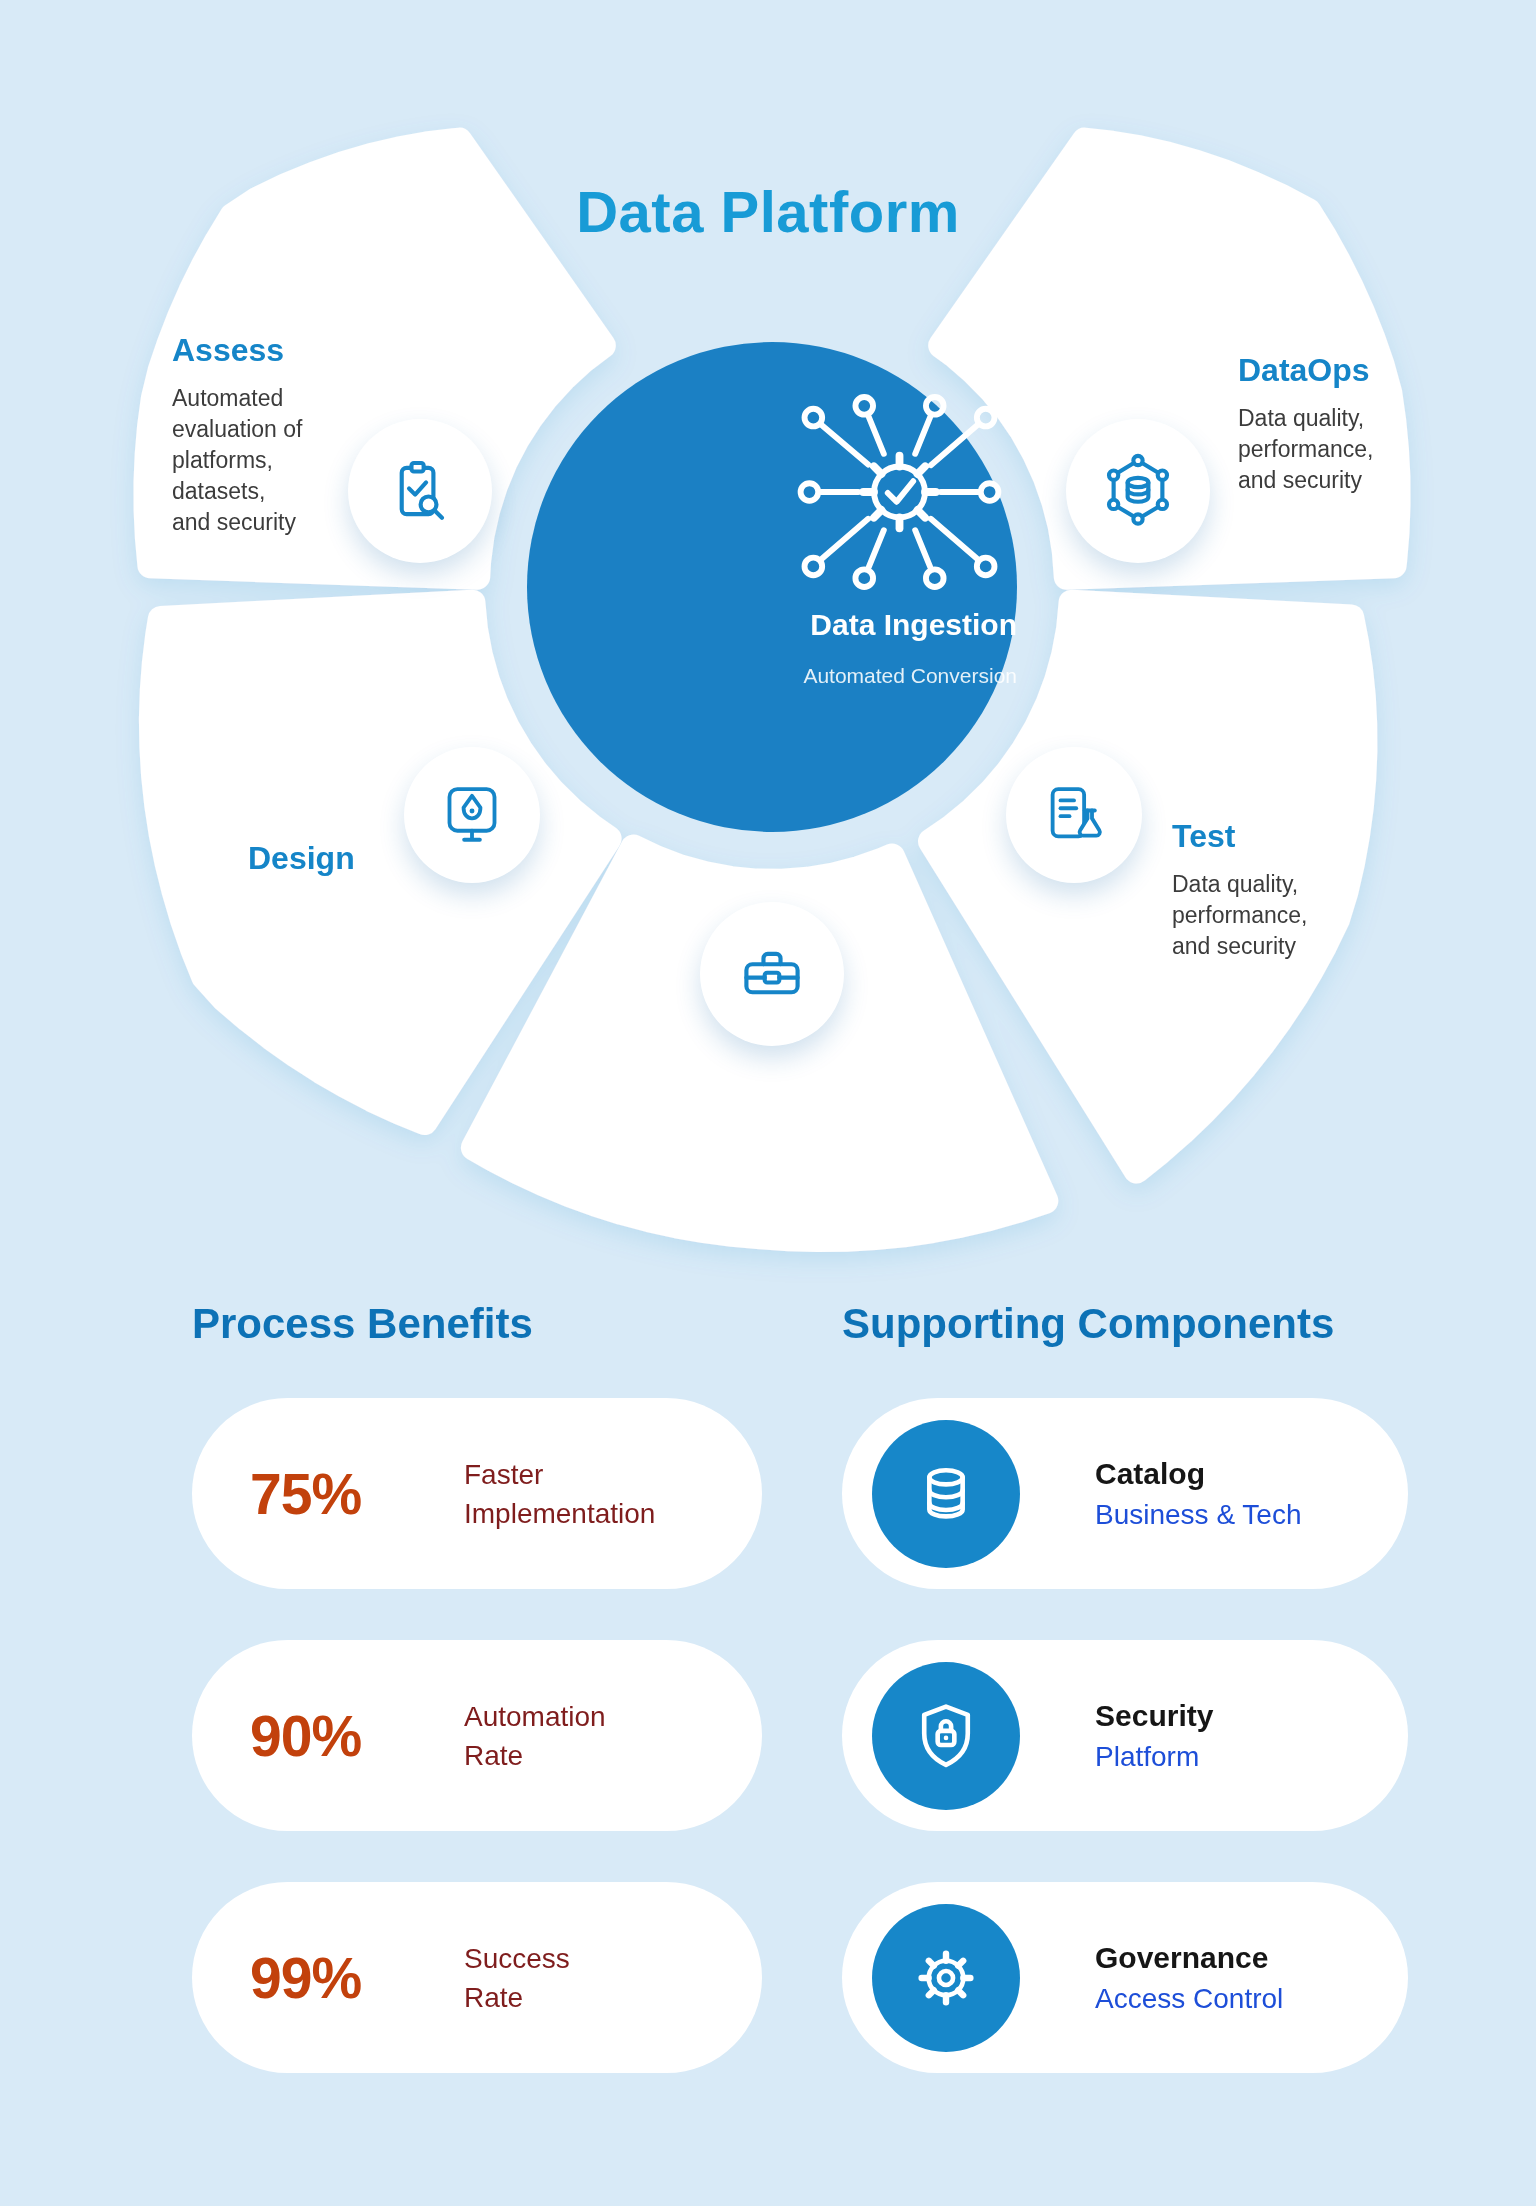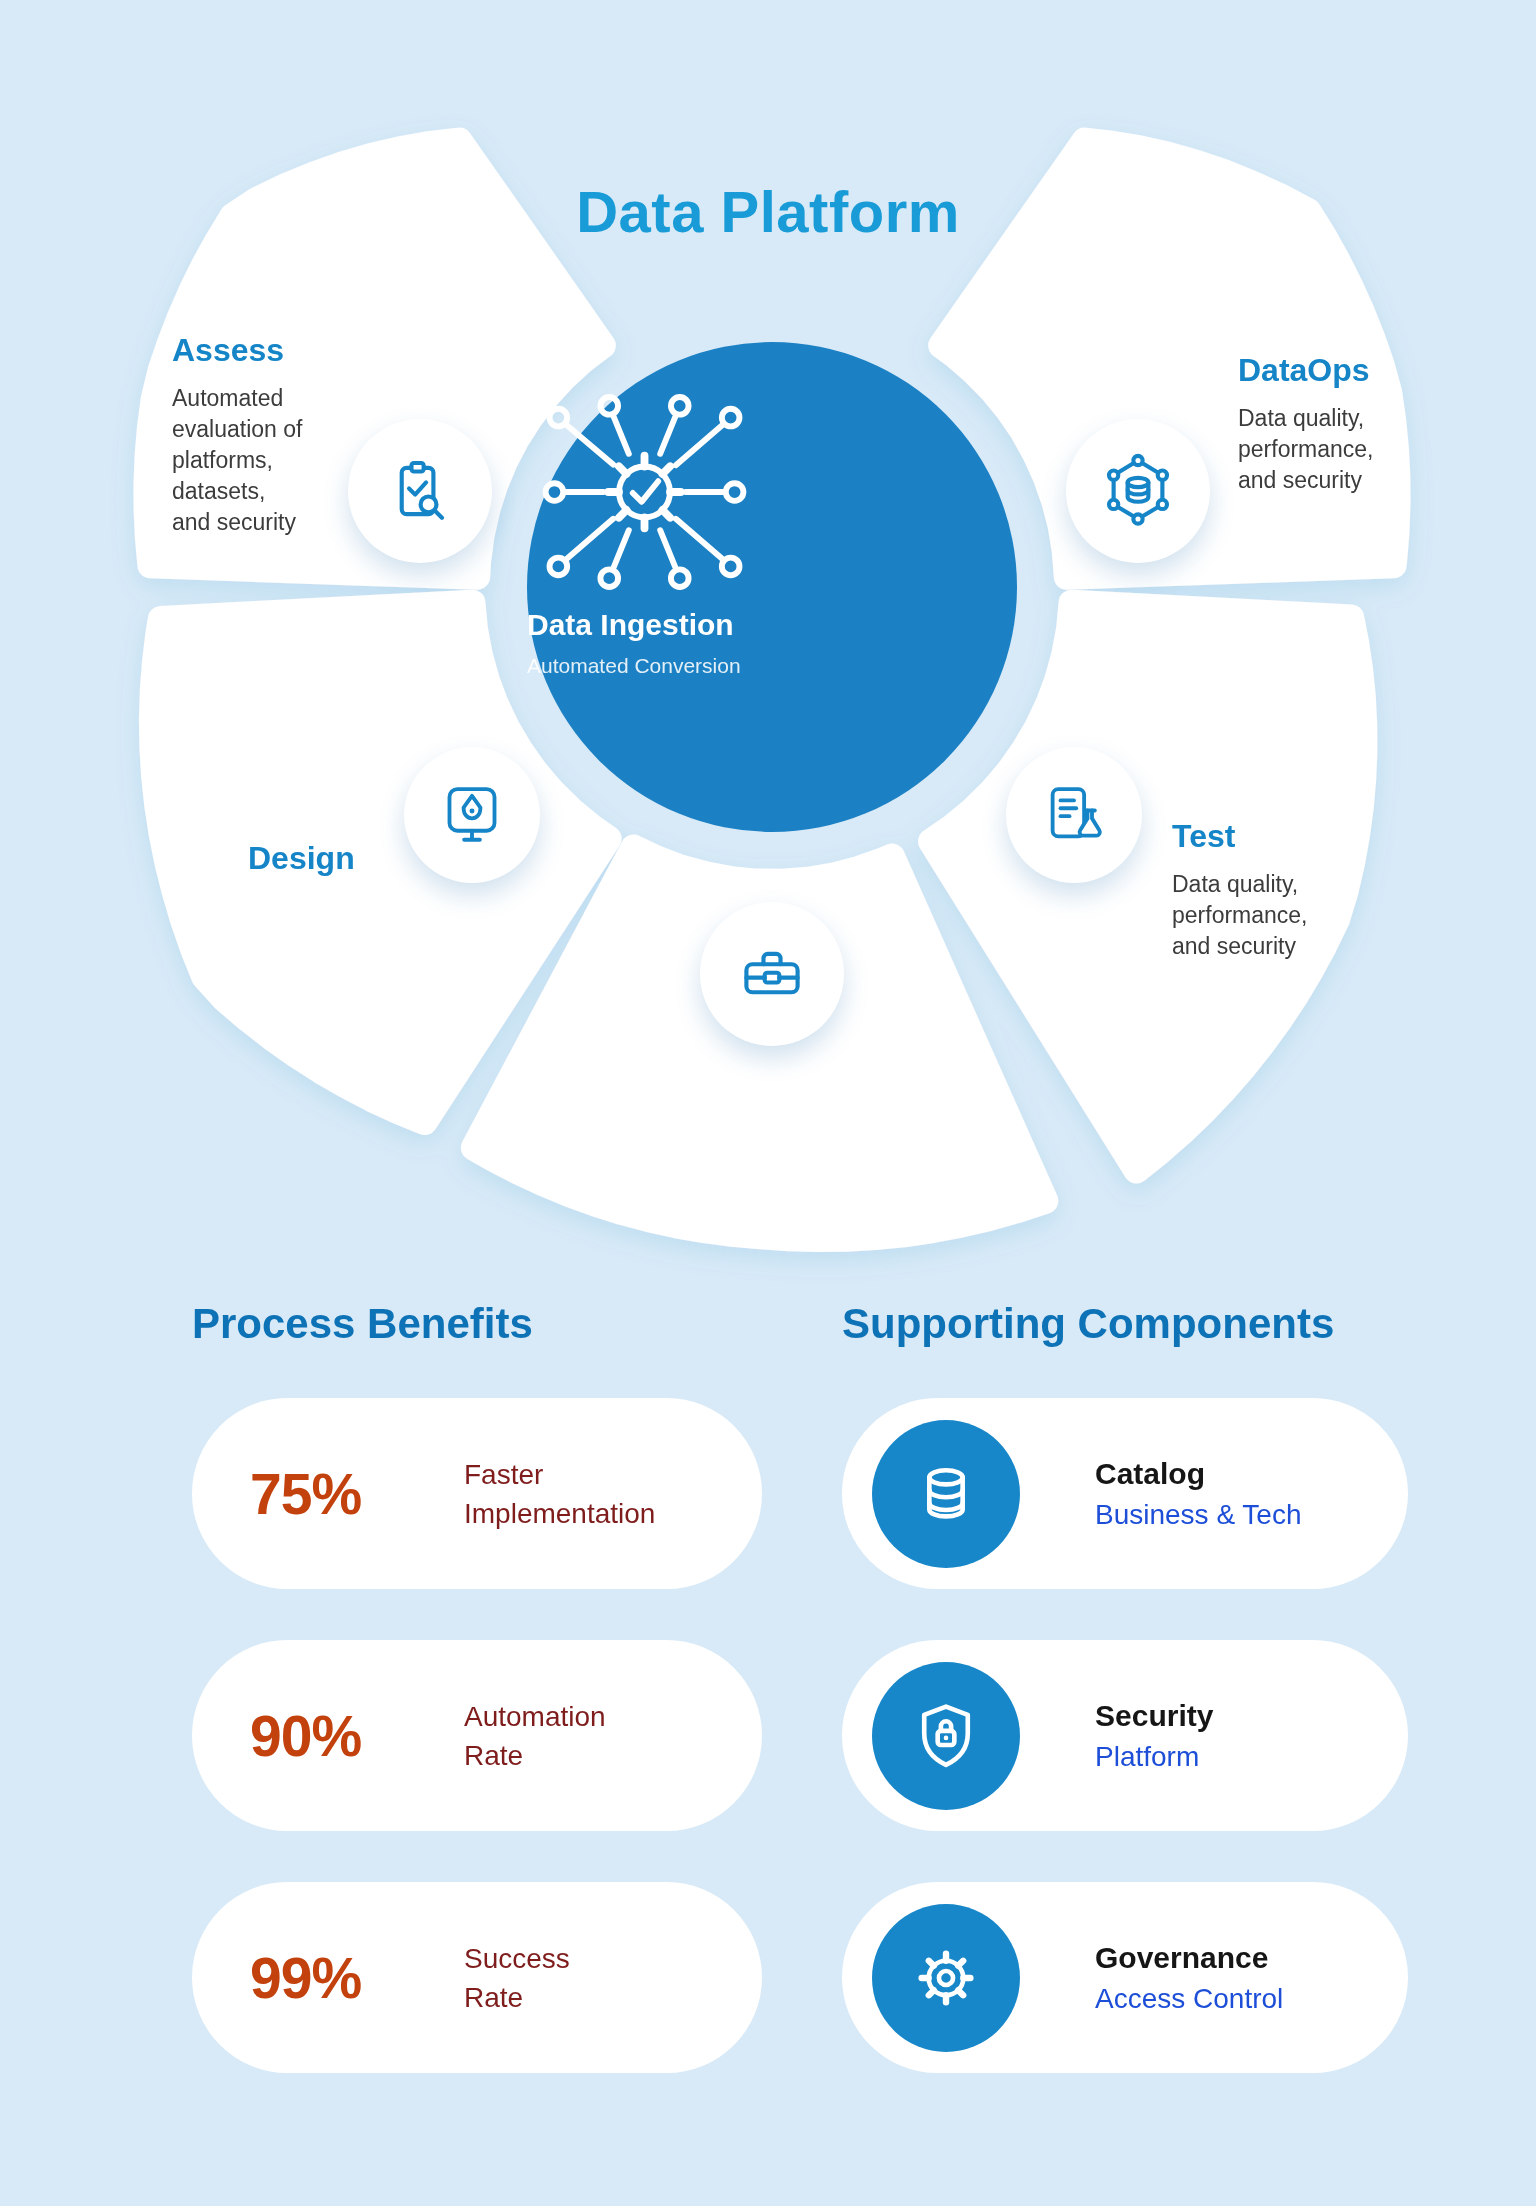--- a/index.html
+++ b/index.html
@@ -4,24 +4,24 @@
 <style>
   *{margin:0;padding:0;box-sizing:border-box}
   html,body{background:#d8eaf7}
   .page{position:relative;width:1536px;height:2206px;background:#d8eaf7;overflow:hidden;
         font-family:"Liberation Sans","DejaVu Sans",sans-serif;color:#3c3c3c}
   .main-title{position:absolute;top:178px;left:0;width:100%;text-align:center;
         font-size:58px;font-weight:800;color:#189bd6;letter-spacing:.5px;z-index:5}
   .ring-svg{position:absolute;left:0;top:0;width:1536px;height:2206px;z-index:1}
   .petal{fill:#ffffff;stroke:#ffffff;stroke-width:26px;stroke-linejoin:round}
   .center-circle{position:absolute;left:527px;top:342px;width:490px;height:490px;border-radius:50%;
-        background:#1b80c4;display:flex;flex-direction:column;align-items:flex-start;
+        background:#1b80c4;display:flex;flex-direction:column;align-items:flex-end;
         padding-top:48px;text-align:center;z-index:2}
   .hub-title{font-size:30px;font-weight:700;color:#fff;margin-top:14px}
-  .hub-sub{font-size:21px;color:rgba(255,255,255,.88);margin-top:12px}
+  .hub-sub{font-size:21px;color:rgba(255,255,255,.88);margin-top:22px}
   .badge{position:absolute;background:#fff;border-radius:50%;z-index:3;
         display:flex;align-items:center;justify-content:center;
         box-shadow:0 12px 26px rgba(23,107,169,.20)}
   .stage{position:absolute;z-index:4}
   .stage-title{font-size:32px;font-weight:700;color:#1585c8;margin-bottom:14px}
   .stage-desc{font-size:23px;line-height:31px;color:#3c3c3c;white-space:pre-line}
   .section-heading{position:absolute;font-size:42px;font-weight:800;color:#0d72b6;z-index:2}
   .card{position:absolute;background:#fff;border-radius:96px;height:191px;
         display:flex;align-items:center;z-index:2}
   .benefit-card{left:192px;width:570px;padding-left:58px}

